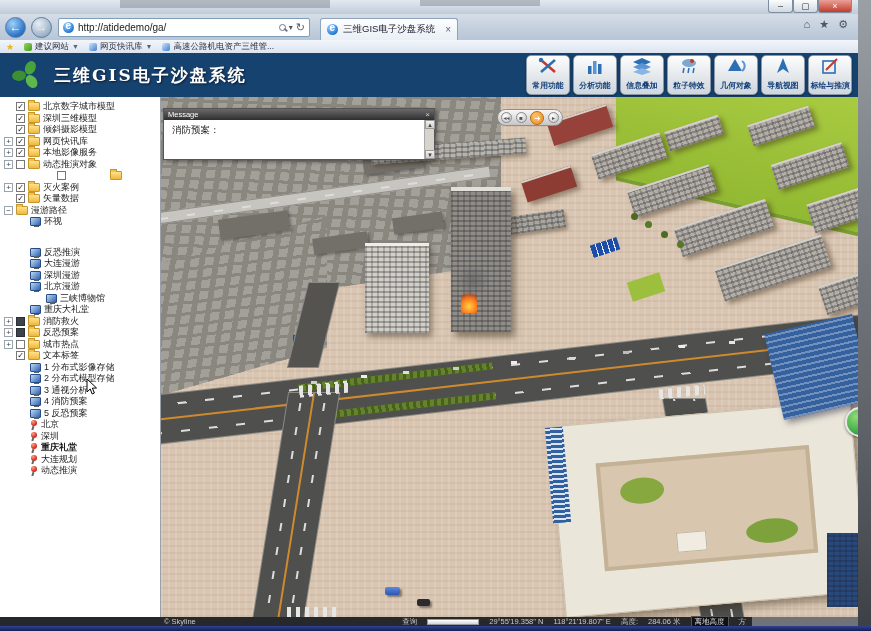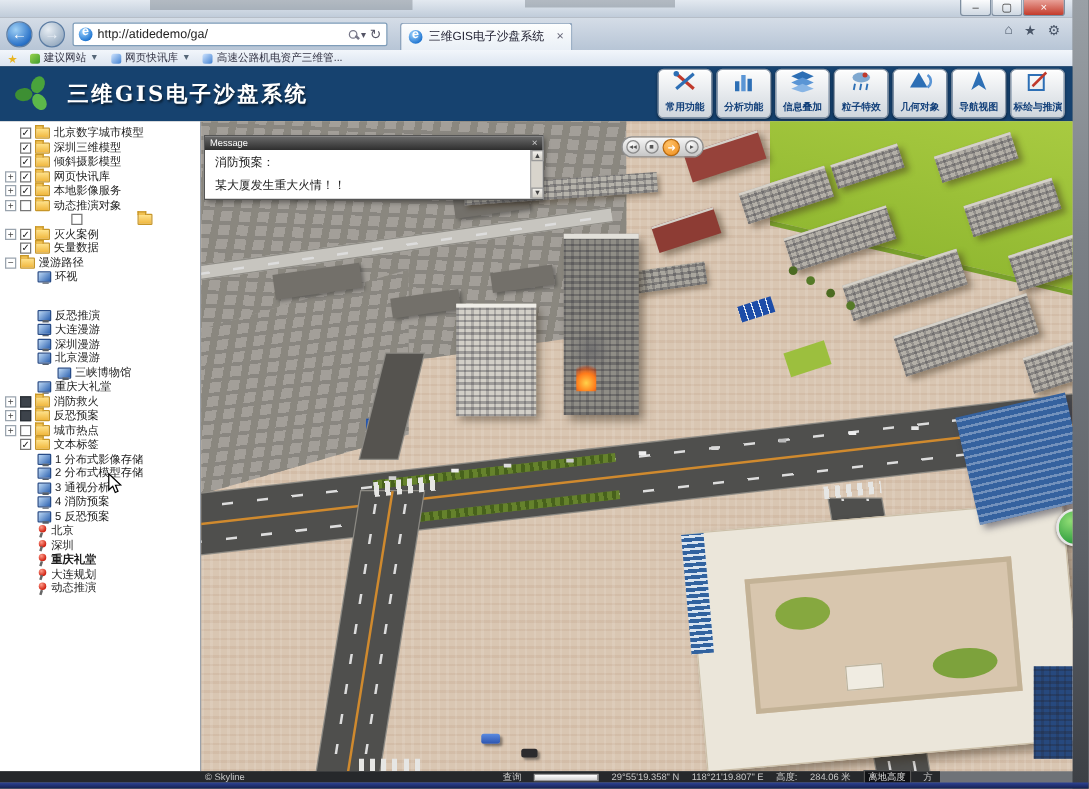--- a/index.html
+++ b/index.html
@@ -553,21 +553,20 @@
       <div style="left:470px;top:116px;width:7px;height:7px;border-radius:50%;background:#4c6b22;box-shadow:14px 8px 0 #567a28,30px 18px 0 #4c6b22,46px 28px 0 #567a28"></div>
     </div>
 
     <div id="msgwin">
       <div id="msgbar">
         <span>Message</span>
         <span class="msg-close">×</span>
       </div>
       <div id="msgbody">
         <div>消防预案：</div>
-        <div>某大厦发生重大火情！！</div>
       </div>
       <div id="msg-scroll">
         <div class="sarr" style="top:0">▲</div>
         <div class="sarr" style="bottom:0">▼</div>
       </div>
     </div>
 
     <div id="playpill">
       <div class="pbtn">◂◂</div>
       <div class="pbtn">■</div>

